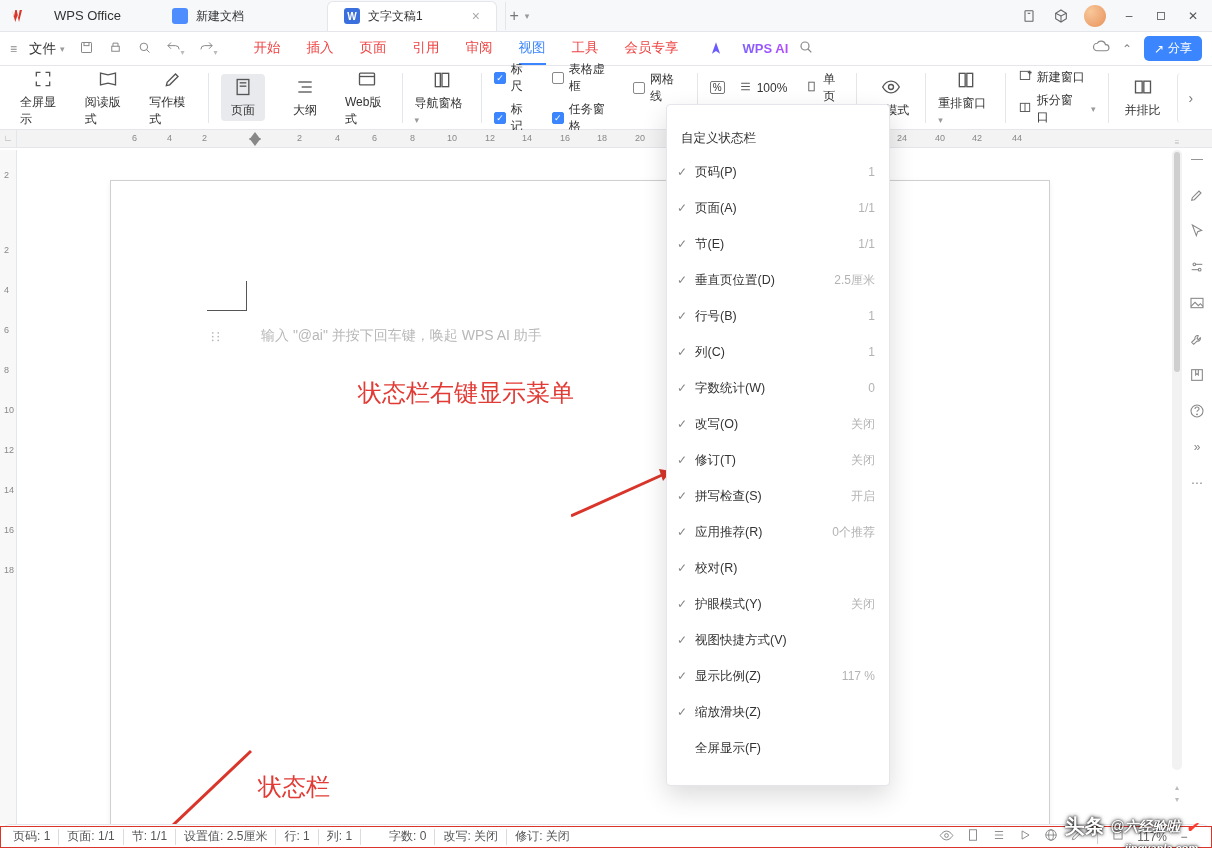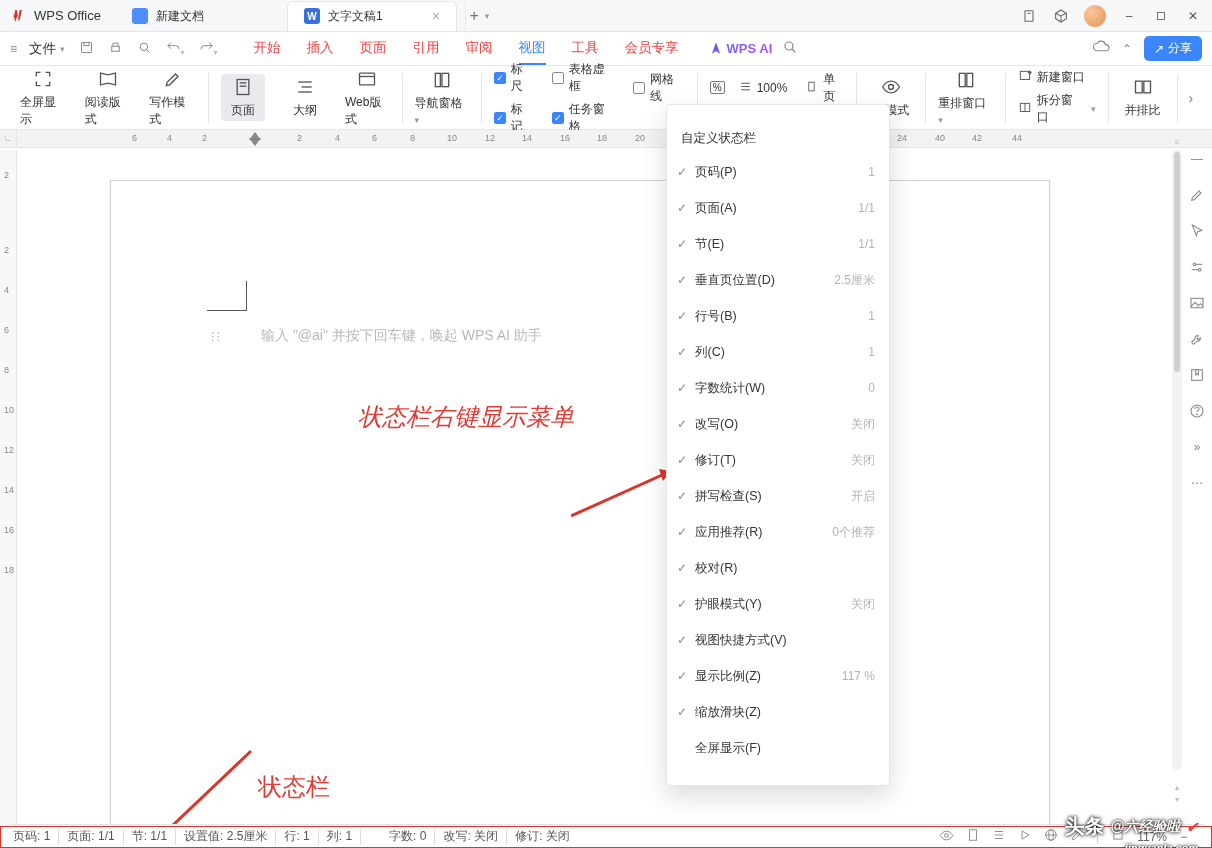--- a/index.html
+++ b/index.html
@@ -8,21 +8,21 @@
     --muted:#8a8a8a;
     --blue:#3b86ff;
     --red:#e23a34;
     --menu-border:#e4e6eb;
   }
   *{box-sizing:border-box;}
   html,body{margin:0;padding:0;font-family:"Microsoft YaHei",Arial,sans-serif;font-size:12px;color:var(--text);background:#fff;}
   body{width:1212px;height:848px;overflow:hidden;position:relative;}
 
   
-  .titlebar{height:32px;background:#f7f8fa;display:flex;align-items:center;border-bottom:1px solid var(--border);}
+  .titlebar{height:32px;background:#f7f8fa;display:flex;align-items:center;border-bottom:1px solid var(--border);gap:20px;}
   .app-logo{width:18px;height:18px;margin:0 6px 0 10px;}
   .app-name{font-size:13px;color:#333;margin-right:14px;}
   .tabs{display:flex;height:100%;align-items:center;}
   .tab{height:30px;display:flex;align-items:center;padding:0 16px;background:#fff;border:1px solid var(--border);border-bottom:none;border-radius:6px 6px 0 0;margin-right:2px;min-width:170px;}
   .tab.inactive{background:#f7f8fa;border-color:transparent;}
   .tab .tab-ico{width:16px;height:16px;margin-right:8px;border-radius:3px;}
   .tab .close{margin-left:auto;color:#aaa;font-size:14px;}
   .newtab{width:28px;height:28px;display:flex;align-items:center;justify-content:center;color:#777;font-size:16px;border-left:1px solid var(--border);margin-left:6px;}
   .newtab .chev{font-size:9px;margin-left:6px;color:#999;}
   .titlebar-right{margin-left:auto;display:flex;align-items:center;gap:14px;padding-right:10px;}
@@ -30,21 +30,21 @@
   .winbtn{width:18px;height:18px;display:flex;align-items:center;justify-content:center;color:#555;}
 
   
   .menubar{height:34px;display:flex;align-items:center;border-bottom:1px solid var(--border);padding:0 10px;}
   .file-btn{display:flex;align-items:center;gap:4px;padding:2px 6px;}
   .qa-icons{display:flex;gap:14px;margin-left:8px;align-items:center;}
   .qa-icons span{color:#888;}
   .toptabs{display:flex;gap:26px;margin-left:36px;}
   .toptab{font-size:13.5px;padding:6px 0;color:#ef4444;cursor:pointer;}
   .toptab.active{color:var(--blue);border-bottom:2px solid var(--blue);}
-  .wpsai{margin-left:30px;font-size:13px;font-weight:600;background:linear-gradient(90deg,#5a6fff,#b24bff);-webkit-background-clip:text;color:transparent;display:flex;align-items:flex-start;gap:4px;}
+  .wpsai{margin-left:30px;font-size:13px;font-weight:600;background:linear-gradient(90deg,#5a6fff,#b24bff);-webkit-background-clip:text;color:transparent;display:flex;align-items:flex-start;gap:20px;}
   .menubar-right{margin-left:auto;display:flex;align-items:center;gap:12px;}
   .share-btn{background:#3b86ff;color:#fff;border-radius:5px;padding:4px 10px;font-size:12px;display:flex;align-items:center;gap:4px;}
 
   
   .ribbon{height:64px;display:flex;align-items:center;padding:0 8px;border-bottom:1px solid var(--border);}
   .rgroup{display:flex;gap:18px;align-items:center;padding:0 12px;border-right:1px solid var(--border);height:50px;}
   .rgroup:last-child{border-right:none;}
   .vbtn{display:flex;flex-direction:column;align-items:center;justify-content:center;gap:4px;min-width:44px;}
   .vbtn .ico{width:22px;height:22px;display:flex;align-items:center;justify-content:center;color:#555;}
   .vbtn.sel{background:#e8eaee;border-radius:4px;padding:2px;}
@@ -432,21 +432,21 @@
       <span class="vnum" style="top: 295px;">12</span>
       <span class="vnum" style="top: 335px;">14</span>
       <span class="vnum" style="top: 375px;">16</span>
       <span class="vnum" style="top: 415px;">18</span>
     </div>
   <div class="page">
     <div class="cursor-box"></div>
     <span class="drag-handle">⁝⁝</span>
     <span class="placeholder">输入 "@ai" 并按下回车键，唤起 WPS AI 助手</span>
 
-    <div class="annot" style="left:247px;top:220px;font-style:italic;">
+    <div class="annot" style="left:247px;top:196px;">
       <div>状态栏右键显示菜单</div>
     </div>
     <svg class="arrow-svg" style="left:460px;top:280px;" width="110" height="60">
         <line x1="0" y1="55" x2="100" y2="10" stroke="#d9352a" stroke-width="3"></line>
         <polygon points="100,10 88,8 92,20" fill="#d9352a"></polygon>
       </svg>
 
     <div class="annot" style="left:147px;top:590px;">状态栏</div>
     <svg class="arrow-svg" style="left:30px;top:565px;" width="120" height="110">
         <line x1="110" y1="5" x2="10" y2="100" stroke="#d9352a" stroke-width="3"></line>

